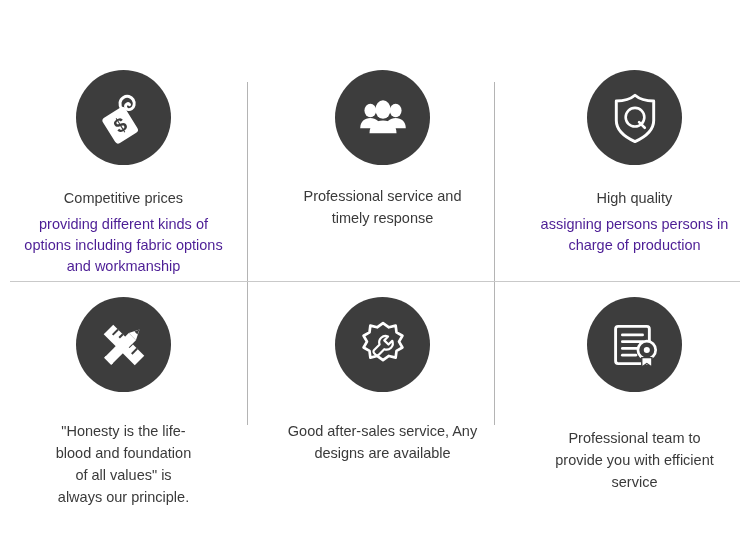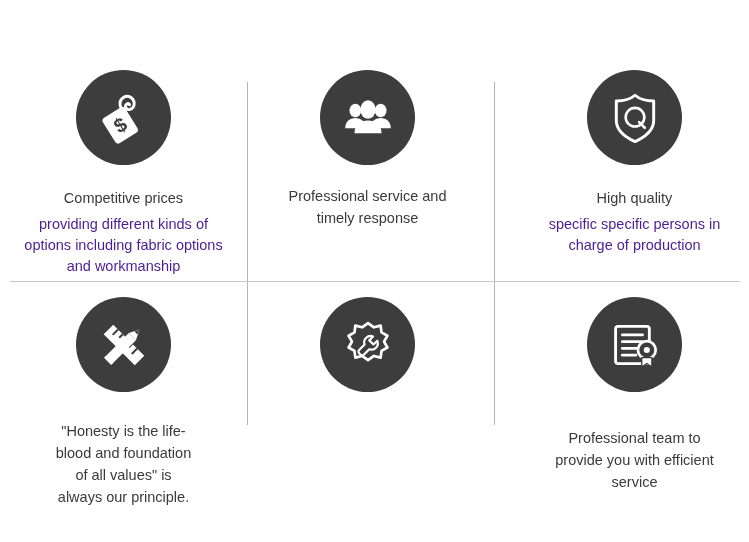--- a/index.html
+++ b/index.html
@@ -45,21 +45,21 @@
   .cell {
     position: absolute;
     width: 247px;
     box-sizing: border-box;
     text-align: center;
   }
   .row-top .cell { top: 70px; }
   .row-bot .cell { top: 297px; }
 
   .col-0 { left: 0px; }
-  .col-1 { left: 244px; }
+  .col-1 { left: 259px; }
   .col-2 { left: 511px; }
 
   
   .icon-circle {
     width: 95px;
     height: 95px;
     border-radius: 50%;
     background: #3d3d3d;
     margin: 0 auto;
     display: flex;
@@ -149,21 +149,21 @@
     <div class="cell col-2 in-top">
       <div class="icon-circle">
         <svg width="52" height="54" viewBox="0 0 64 66" fill="none">
           <path d="M32 5 C25 11 16 12 9 12 v24 c0 13 12 21 23 26 c11 -5 23 -13 23 -26 v-24 c-7 0 -16 -1 -23 -7 z" stroke="#ffffff" stroke-width="3.6" fill="none" stroke-linejoin="round"></path>
           <circle cx="32" cy="32" r="11.5" stroke="#ffffff" stroke-width="3.2" fill="none"></circle>
           <line x1="37" y1="38" x2="44" y2="45" stroke="#ffffff" stroke-width="3.2" stroke-linecap="round"></line>
         </svg>
       </div>
       <div class="cell-text">
         <p class="cell-title">High quality</p>
-        <p class="cell-desc">specific specific persons in
+        <p class="cell-desc">assigning persons persons in
 charge of production</p>
       </div>
     </div>
   </div>
 
   <div class="row-bot">
 
     <div class="cell col-0 in-bot">
       <div class="icon-circle">
         <svg width="54" height="54" viewBox="0 0 64 64" fill="#ffffff">
@@ -194,20 +194,25 @@
       </div>
     </div>
 
     <div class="cell col-1 in-bot">
       <div class="icon-circle">
         <svg width="54" height="54" viewBox="0 0 64 64" fill="none">
           <path d="M32 6 l7 5 l8 -2 l1 8 l7 4 l-4 7 l4 7 l-7 4 l-1 8 l-8 -2 l-7 5 l-7 -5 l-8 2 l-1 -8 l-7 -4 l4 -7 l-4 -7 l7 -4 l1 -8 l8 2 z" stroke="#ffffff" stroke-width="3.2" fill="none" stroke-linejoin="round"></path>
           <path d="M38 22 a7.5 7.5 0 0 0 -10 9.5 l-6.5 6.5 a2.6 2.6 0 0 0 0 3.7 l1.8 1.8 a2.6 2.6 0 0 0 3.7 0 l6.5 -6.5 a7.5 7.5 0 0 0 9.5 -10 l-4.5 4.5 l-5 -5 z" stroke="#ffffff" stroke-width="2.6" fill="none" stroke-linejoin="round"></path>
         </svg>
       </div>
+      <div class="cell-text">
+        <p class="cell-title">Good after-sales service, Any
+designs are available</p>
+
+      </div>
     </div>
 
     <div class="cell col-2 in-bot">
       <div class="icon-circle">
         <svg width="54" height="54" viewBox="0 0 64 64" fill="none">
           <path d="M12 10 h34 a3 3 0 0 1 3 3 v38 a3 3 0 0 1 -3 3 h-34 a3 3 0 0 1 -3 -3 v-38 a3 3 0 0 1 3 -3 z" stroke="#ffffff" stroke-width="3.4" fill="none"></path>
           <g stroke="#ffffff" stroke-width="3.2" stroke-linecap="round">
             <line x1="17" y1="20" x2="41" y2="20"></line>
             <line x1="17" y1="28" x2="41" y2="28"></line>
             <line x1="17" y1="36" x2="36" y2="36"></line>

